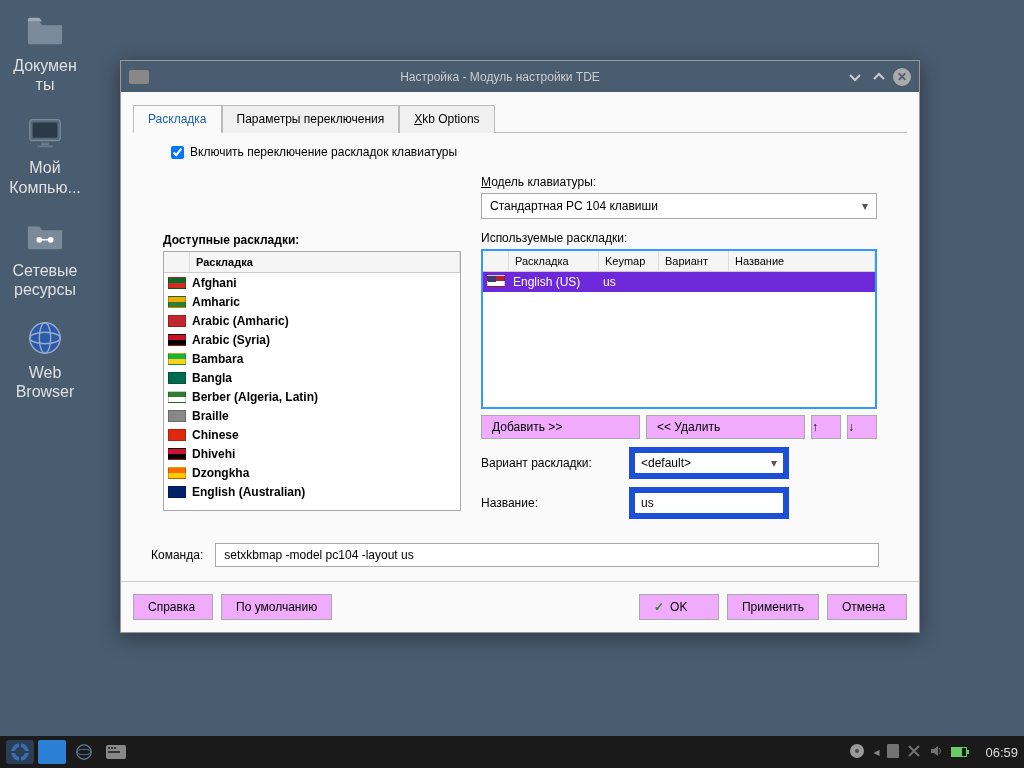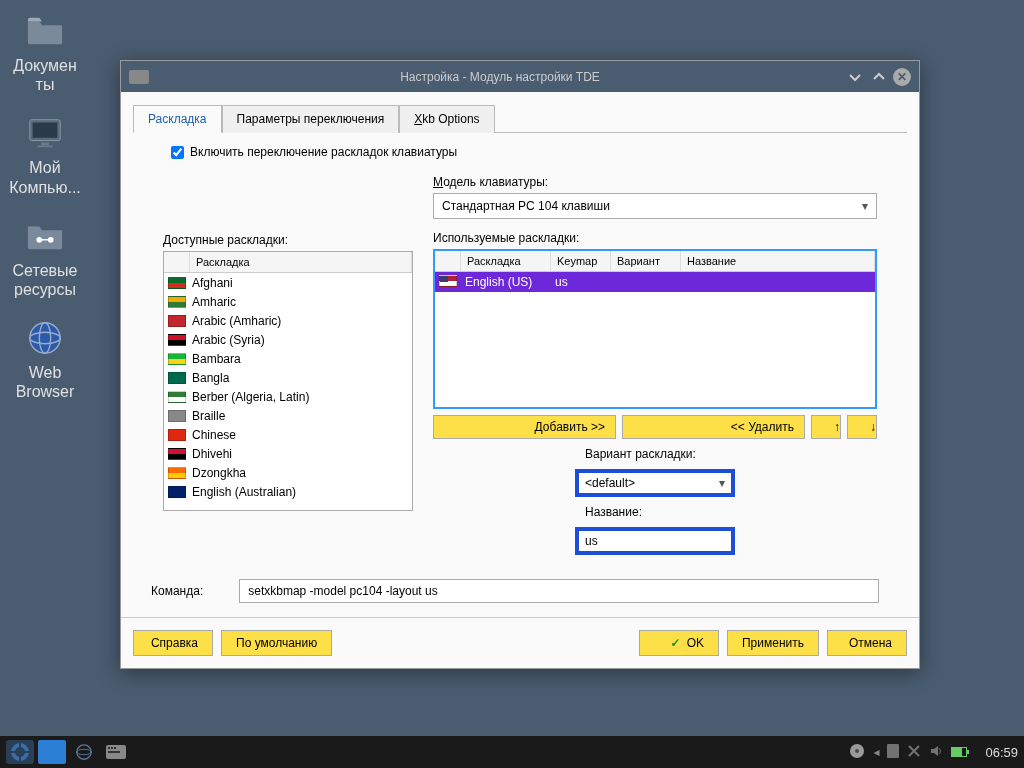--- a/index.html
+++ b/index.html
@@ -27,21 +27,21 @@
 .tab { padding: 6px 14px; border: 1px solid #bbb; border-bottom: none; background: #f0f0f0; cursor: pointer; margin-right: 0; position: relative; top: 1px; }
 .tab.active { background: #fafafa; border-bottom: 1px solid #fafafa; color: #1a5fb4; }
 .tab .ul { text-decoration: underline; }
 
 
 .panel { padding: 12px 30px 10px 30px; }
 .checkbox-row { display: flex; align-items: center; margin-bottom: 16px; margin-left: 8px; }
 .checkbox-row input { margin-right: 6px; }
 
 .two-col { display: flex; gap: 20px; }
-.left-col { width: 250px; }
+.left-col { width: 298px; font-weight: bold; }
 .right-col { flex: 1; }
 
 .section-label { font-size: 12px; margin-bottom: 4px; display: block; }
 .section-label .ul { text-decoration: underline; }
 
 .combo { width: 100%; height: 26px; border: 1px solid #aaa; background: #fff; padding: 0 8px; display: flex; align-items: center; justify-content: space-between; cursor: pointer; margin-bottom: 12px; }
 .combo::after { content: '▾'; color: #555; }
 
 .listbox { border: 1px solid #aaa; background: #fff; height: 260px; overflow: hidden; }
 .listbox-header { display: flex; background: #f5f5f5; border-bottom: 1px solid #ccc; }
@@ -52,35 +52,35 @@
 .used-listbox { border: 2px solid #3399ff; background: #fff; height: 160px; }
 .used-header { display: flex; background: #f5f5f5; border-bottom: 1px solid #ccc; }
 .used-header .col { padding: 4px 6px; border-right: 1px solid #ddd; font-size: 11px; }
 .used-row { display: flex; align-items: center; height: 20px; padding: 0 4px; }
 .used-row.sel { background: #6d28d9; color: #fff; }
 .used-row .c1 { width: 26px; }
 .used-row .c2 { width: 90px; }
 .used-row .c3 { width: 60px; }
 
 .btn-row { display: flex; gap: 6px; margin-top: 6px; }
-.btn { border: 1px solid #aaa; background: #fde047; padding: 4px 10px; cursor: pointer; text-align: right; font-size: 12px; }
+.btn { border: 1px solid #aaa; background: #f0abfc; padding: 4px 10px; cursor: pointer; text-align: left; font-size: 12px; }
 .btn.wide { flex: 1; }
 .btn.sq { width: 30px; padding: 4px 0; }
 
-.form-row { display: flex; align-items: center; margin-top: 8px; gap: 8px; flex-direction: column; }
+.form-row { display: flex; align-items: center; margin-top: 8px; gap: 8px; }
 .form-row .lbl { width: 140px; }
-.form-row .input, .form-row .sel { border: 4px solid #1d4ed8; padding: 3px 6px; background: #fff; }
+.form-row .input, .form-row .sel { border: 6px solid #1d4ed8; padding: 3px 6px; background: #fff; }
 .form-row .sel { display: flex; justify-content: space-between; align-items: center; width: 160px; }
 .form-row .sel::after { content: '▾'; margin-left: 10px; color: #555; }
 .form-row .input { width: 160px; }
 
 .disabled-check { display: flex; align-items: center; margin-top: 8px; color: #aaa; }
 .disabled-check .cb { width: 13px; height: 13px; border: 1px solid #ccc; margin-right: 6px; background: #f5f5f5; }
 
-.cmd-row { display: flex; align-items: center; margin-top: 14px; gap: 36px; padding: 0 40px 14px 30px; }
+.cmd-row { display: flex; align-items: center; margin-top: 14px; gap: 12px; padding: 0 40px 14px 30px; }
 .cmd-row .cmd-input { flex: 1; border: 1px solid #aaa; padding: 4px 8px; background: #fff; }
 
 
 .bottom-bar { border-top: 1px solid #ccc; padding: 12px; display: flex; gap: 8px; }
 .bottom-bar .spacer { flex: 1; }
 .bottom-bar .btn { min-width: 80px; padding: 5px 14px; }
 .bottom-bar .ok-btn::before { content: '✓'; color: #1a8f1a; margin-right: 6px; font-weight: bold; }
 
 
 .left-col .section-label { margin-top: 58px; }

